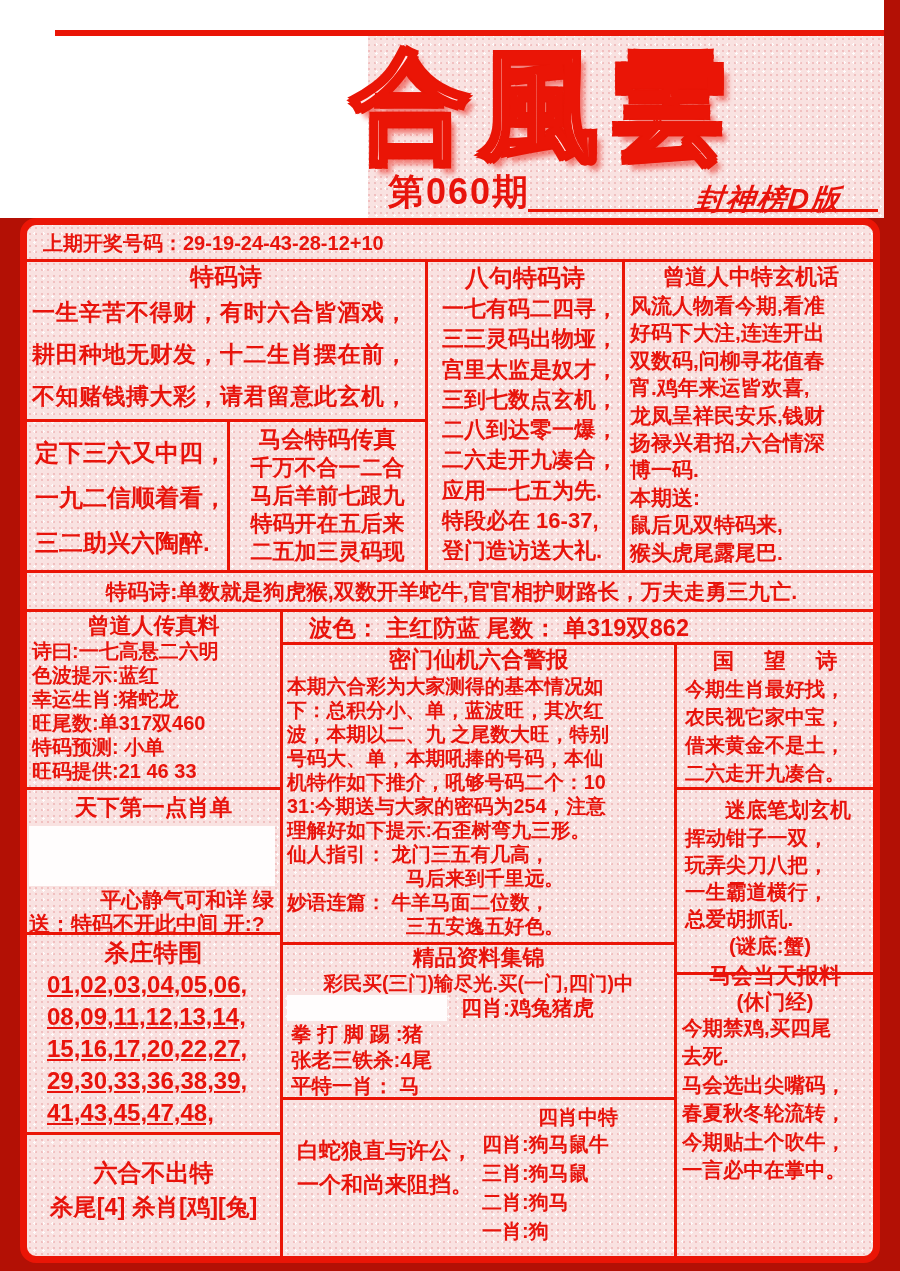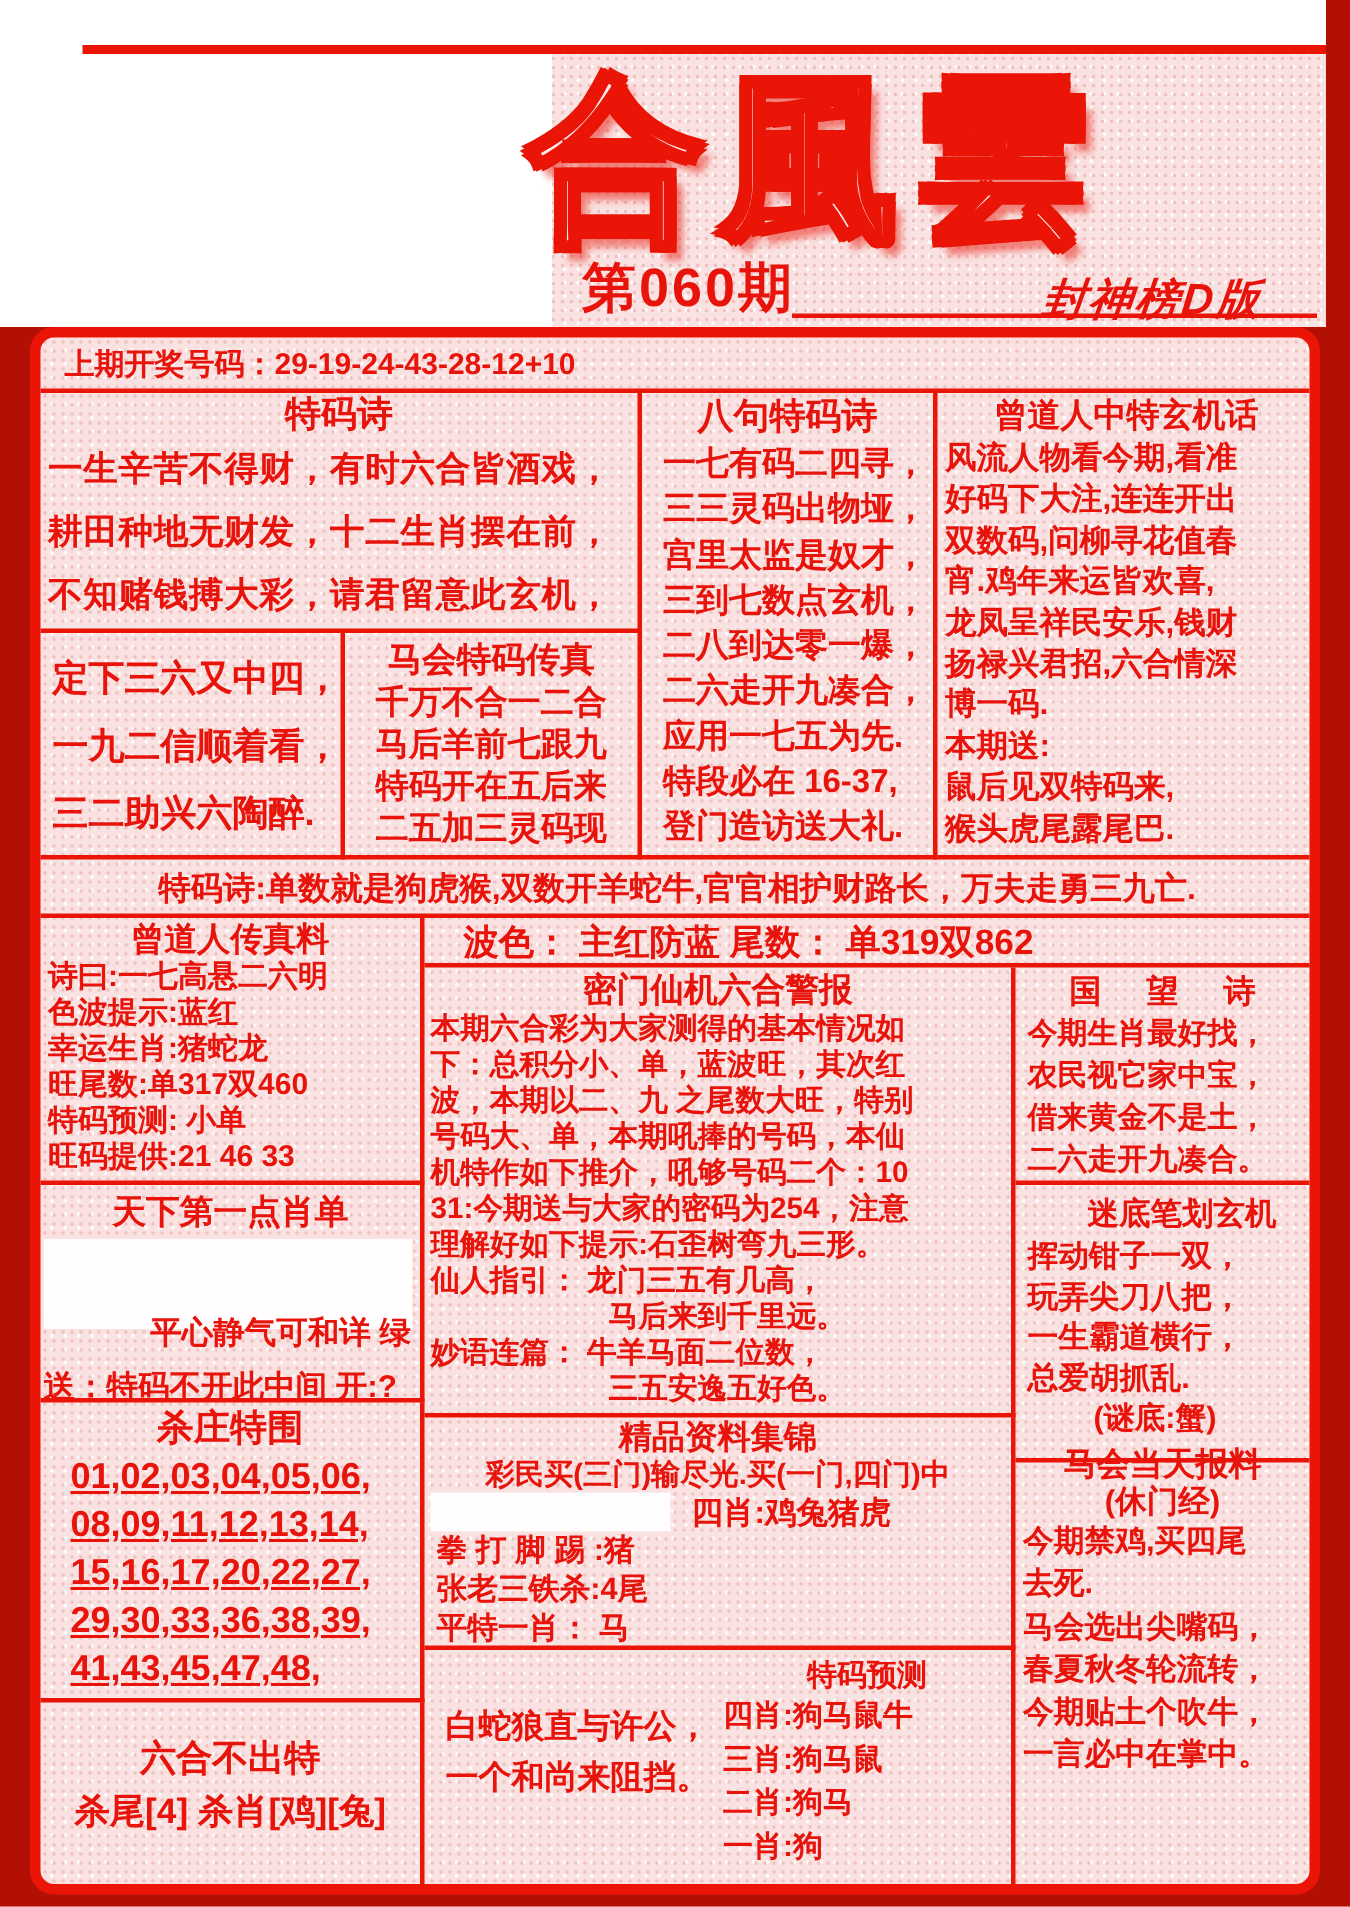--- a/index.html
+++ b/index.html
@@ -69,21 +69,21 @@
   .strip{left:0;top:348px;width:846px;height:39px;font-size:21.5px;line-height:38px;padding-left:3px;white-space:nowrap;text-align:center;}
 
   
   .zengfax{left:0;top:387px;width:256px;height:178px;}
   .zengfax .t-head{font-size:22px;line-height:26px;margin-top:1px;}
   .zengfax .ln{font-size:20px;line-height:24px;padding-left:5px;white-space:nowrap;}
 
   .pointsheet{left:0;top:565px;width:256px;height:145px;}
   .pointsheet .t-head{font-size:22.5px;line-height:30px;margin-top:3px;}
   .pointsheet .patch{position:absolute;left:2px;top:36px;width:246px;height:60px;background:#fffdfd;}
-  .pointsheet .ln1{position:absolute;right:6px;top:84px;font-size:21px;white-space:nowrap;}
+  .pointsheet .ln1{position:absolute;right:6px;top:96px;font-size:21px;white-space:nowrap;}
   .pointsheet .ln2{position:absolute;left:2px;top:120px;font-size:21px;white-space:nowrap;}
 
   .killrange{left:0;top:710px;width:256px;height:200px;}
   .killrange .t-head{font-size:24.5px;line-height:32px;margin-top:2px;}
   .killrange .ln{font-size:24px;line-height:32px;padding-left:20px;white-space:nowrap;text-decoration:underline;}
 
   .nospecial{left:0;top:910px;width:256px;height:121px;padding-top:22px;}
   .nospecial .t-head{font-size:24px;line-height:32px;}
   .nospecial .ln{font-size:23.5px;line-height:36px;text-align:center;white-space:nowrap;}
 
@@ -252,21 +252,21 @@
       <div class="ln">张老三铁杀:4尾</div>
       <div class="ln">平特一肖： 马</div>
     </div>
 
     <div class="box br bottombox">
       <div class="snake">
         <div class="ln">白蛇狼直与许公，</div>
         <div class="ln">一个和尚来阻挡。</div>
       </div>
       <div class="sx">
-        <div class="t-head">特码预测</div>
+        <div class="t-head">四肖中特</div>
         <div class="ln">四肖:狗马鼠牛</div>
         <div class="ln">三肖:狗马鼠</div>
         <div class="ln">二肖:狗马</div>
         <div class="ln">一肖:狗</div>
       </div>
     </div>
 
     <div class="box bb guowang">
       <div class="t-head">国 望 诗</div>
       <div class="ln">今期生肖最好找，</div>

